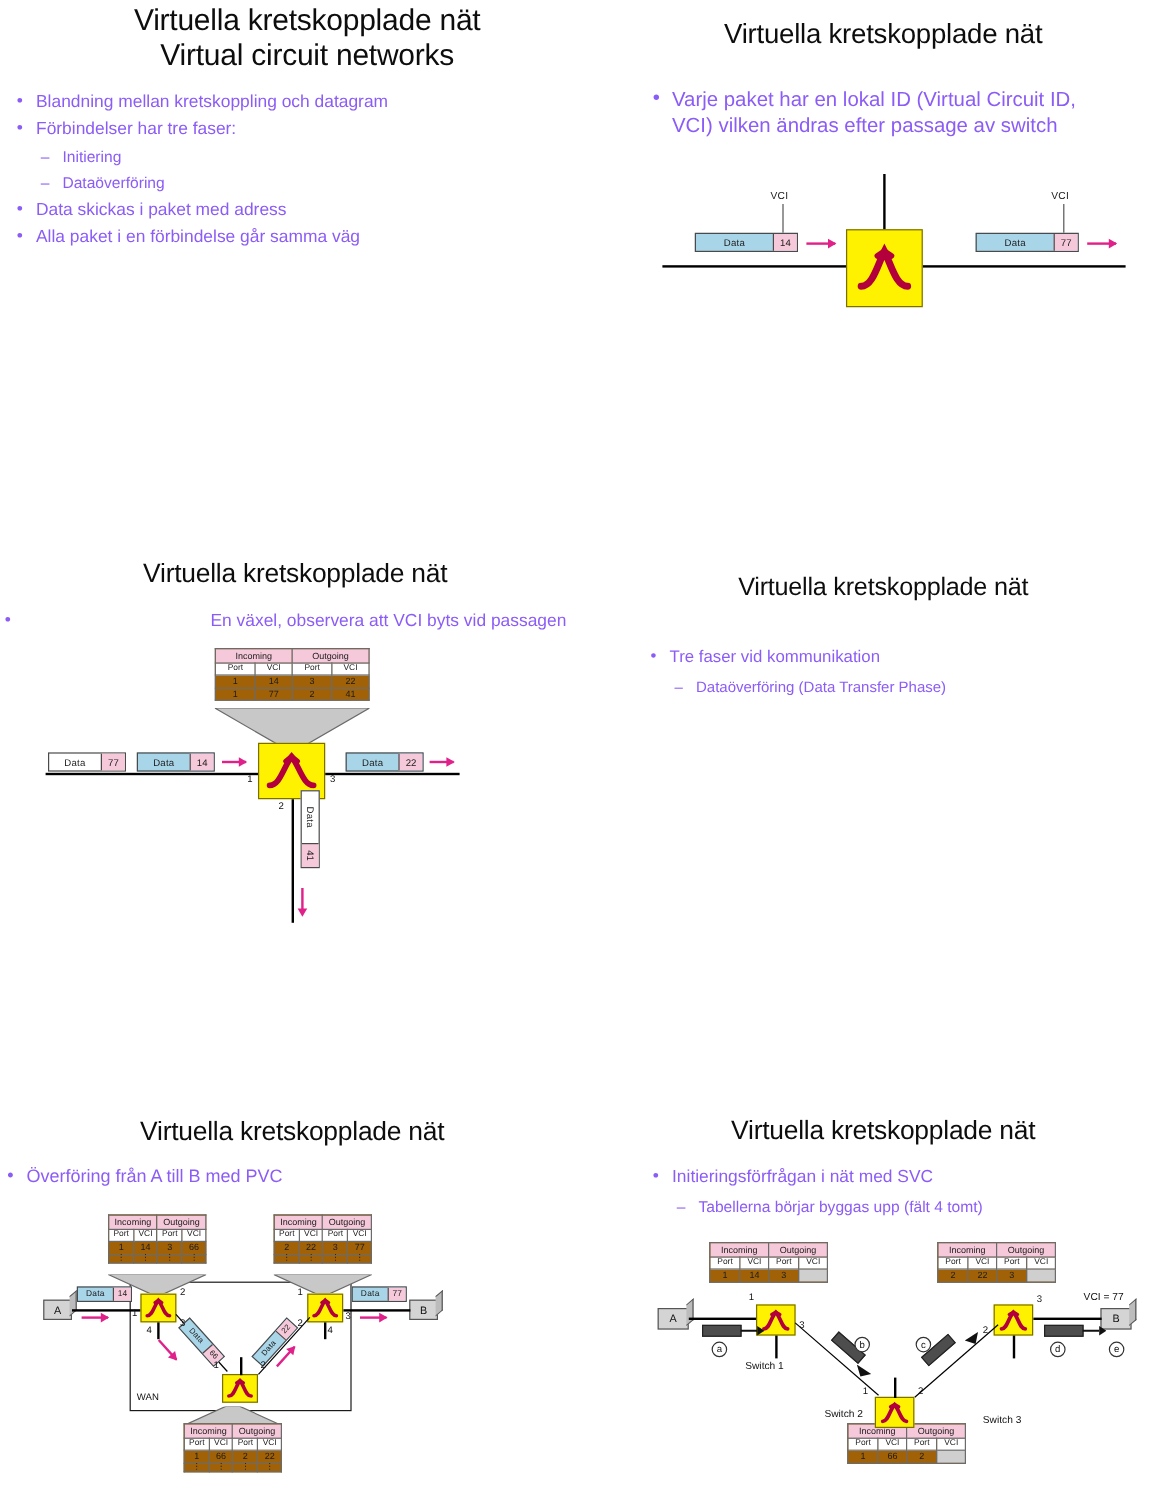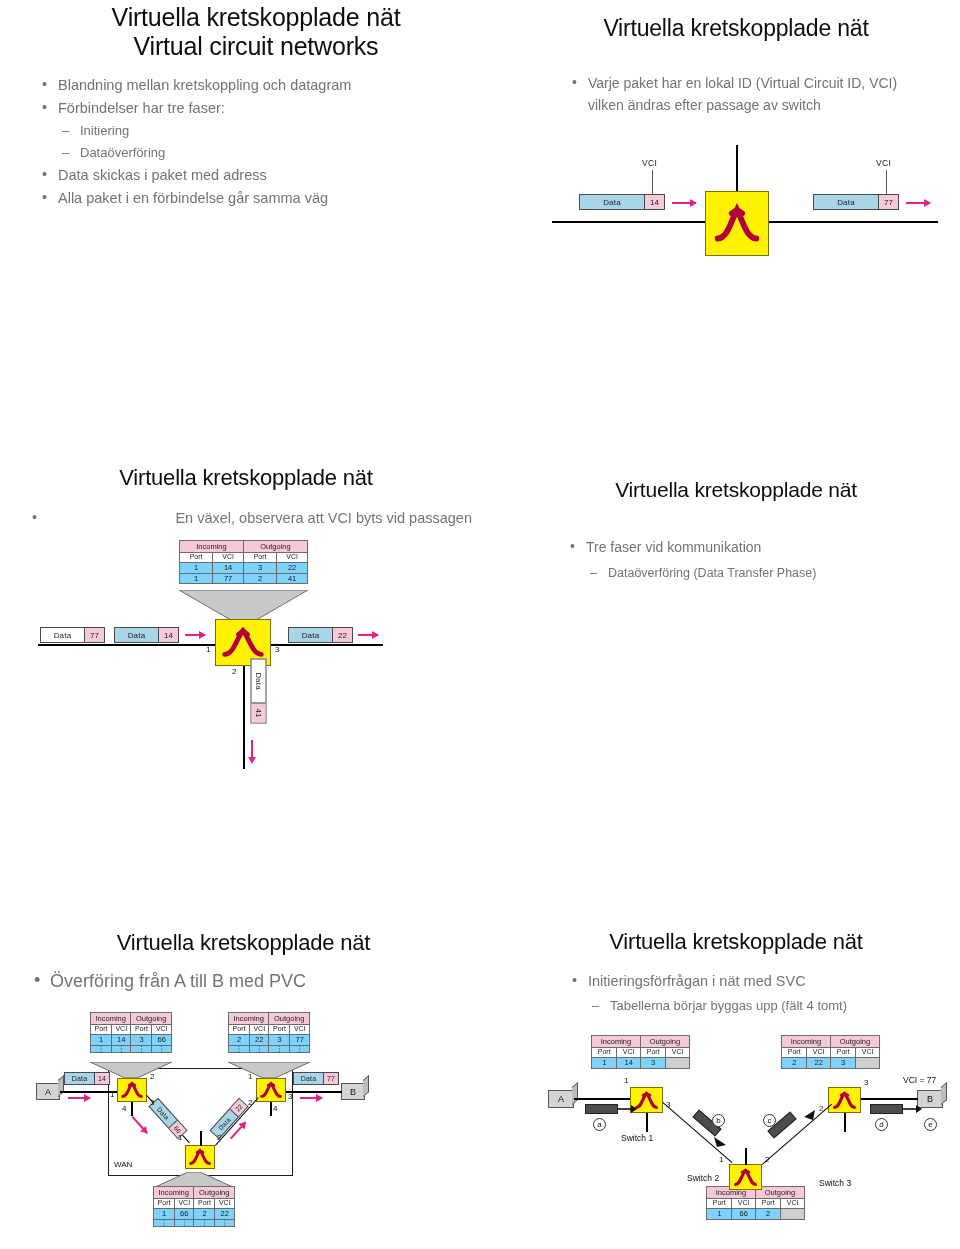--- a/index.html
+++ b/index.html
@@ -18,21 +18,21 @@
   .title-main {
     text-align: center;
     font-weight: 400;
     color: #0d0d0d;
     letter-spacing: -0.2px;
     white-space: nowrap;
     padding-left: 32px;
   }
 
   ul.bullets { list-style: none; margin: 0; padding: 0; }
-  ul.bullets li { position: relative; color:#737373;margin-left:28px; }
+  ul.bullets li { position: relative; color:#8b5cf6; }
   li.lvl1 { padding-left: 18px; }
   li.lvl1::before {
     content: "•"; position: absolute; left: 2px; top: -1px; font-size: 1em;
   }
   li.lvl2 { padding-left: 40px; }
   li.lvl2::before {
     content: "–"; position: absolute; left: 22px; top: 0px;
   }
 
   
@@ -76,21 +76,21 @@
   .arrow-d {
     position:absolute; width:2px; background:#E0218A;
   }
   .arrow-d::after{
     content:""; position:absolute; left:-3px; bottom:-6px;
     border-top:7px solid #E0218A; border-left:4px solid transparent; border-right:4px solid transparent;
   }
 
   
   table.vct {
-    position:absolute; border-collapse:collapse; background:#7dd3fc;
+    position:absolute; border-collapse:collapse; background:#a16207;
     font-size:7.5px; color:#1b1b1b;
   }
   table.vct th, table.vct td {
     border:1px solid #6b6b6b; text-align:center; padding:0px 1px; font-weight:400;
     line-height:1.25;
   }
   table.vct th.grp { background:#F6C9DA; font-size:7.5px; padding:1px 3px; }
   table.vct th.sub { background:#ffffff; font-size:7px; }
   table.vct td.empty { background:#cfcfcf; }
   table.vct td.dots { font-size:7px; line-height:.9; letter-spacing:0; }
@@ -136,21 +136,21 @@
       <li class="lvl1">Förbindelser har tre faser:</li>
       <li class="lvl2" style="font-size:13px;line-height:22px;">Initiering</li>
       <li class="lvl2" style="font-size:13px;line-height:22px;">Dataöverföring</li>
       <li class="lvl1">Data skickas i paket med adress</li>
       <li class="lvl1">Alla paket i en förbindelse går samma väg</li>
     </ul>
   </div>
 
   <div class="slide" style="left:480px;top:0;width:480px;height:455px;">
     <div class="title-main" style="left:0;top:14px;width:480px;font-size:23px;line-height:28px;position:absolute;">Virtuella kretskopplade nät</div>
-    <ul class="bullets" style="position:absolute;left:62px;top:72px;width:390px;font-size:14px;line-height:22px;">
+    <ul class="bullets" style="position:absolute;left:62px;top:72px;width:390px;font-size:17px;line-height:22px;">
       <li class="lvl1">Varje paket har en lokal ID (Virtual Circuit ID, VCI) vilken ändras efter passage av switch</li>
     </ul>
 
     <div class="diag" style="left:0;top:0;width:480px;height:455px;">
 
       <div class="wire hline" style="left:72px;top:221px;width:386px;"></div>
 
       <div class="wire vline" style="left:256px;top:145px;height:58px;"></div>
 
       <div class="switch" style="left:225px;top:191px;width:64px;height:65px;">
@@ -267,21 +267,21 @@
   <div class="slide" style="left:480px;top:455px;width:480px;height:465px;">
     <div class="title-main" style="left:20px;top:22px;width:440px;font-size:21px;line-height:26px;position:absolute;">Virtuella kretskopplade nät</div>
     <ul class="bullets" style="position:absolute;left:60px;top:80px;width:400px;font-size:14px;line-height:25px;">
       <li class="lvl1">Tre faser vid kommunikation</li>
       <li class="lvl2" style="font-size:12.5px;line-height:26px;">Dataöverföring (Data Transfer Phase)</li>
     </ul>
   </div>
 
   <div class="slide" style="left:0;top:920px;width:480px;height:329px;">
     <div class="title-main" style="left:0;top:9px;width:455px;font-size:22px;line-height:28px;position:absolute;">Virtuella kretskopplade nät</div>
-    <ul class="bullets" style="position:absolute;left:4px;top:50px;width:470px;font-size:18px;line-height:22px;">
+    <ul class="bullets" style="position:absolute;left:4px;top:50px;width:470px;font-size:15px;line-height:22px;">
       <li class="lvl1">Överföring från A till B med PVC</li>
     </ul>
 
     <div class="diag" style="left:0;top:0;width:480px;height:329px;">
 
       <div class="wanbox" style="left:108px;top:148px;width:185px;height:108px;"></div>
       <div class="wanlabel" style="left:114px;top:240px;">WAN</div>
 
       <table class="vct" style="left:90px;top:92px;width:82px;">
         <tbody>

